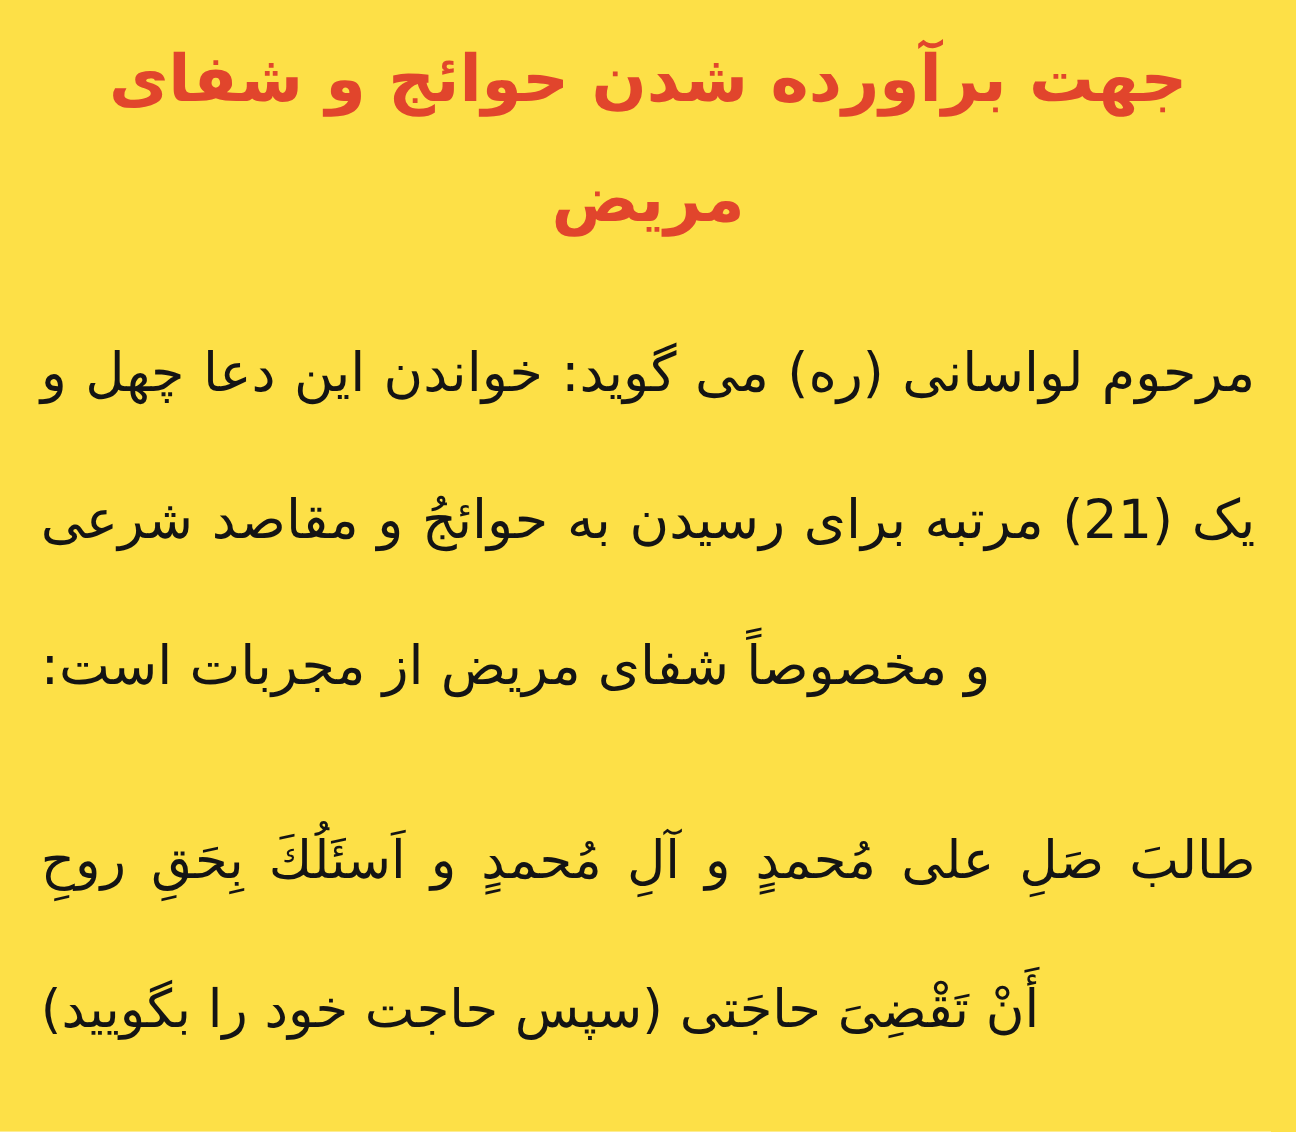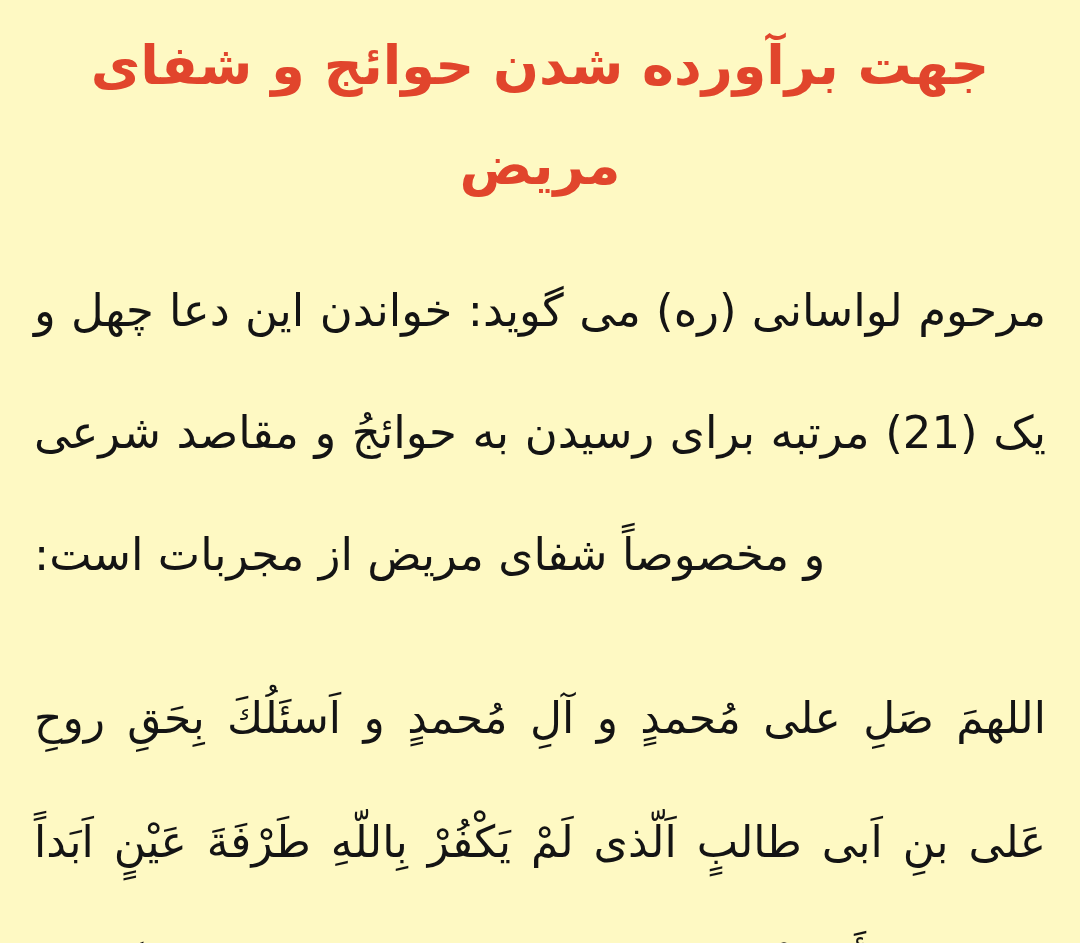--- a/index.html
+++ b/index.html
@@ -48,29 +48,28 @@
     text-align: left;
   }
   .prayer .line {
     font-size: 44px;
     line-height: 124px;
   }
 </style>
 </head>
 <body>
 
-<div class="page" style="background: #fef9c3; color: rgb(20, 20, 20);">
+<div class="page" style="background: #fde047; color: rgb(20, 20, 20);">
 
   <h1 class="title" style="color: rgb(225, 69, 44);">جهت برآورده شدن حوائج و شفای مریض</h1>
 
   <div class="intro">
     <p class="line justify">مرحوم لواسانی (ره) می گوید: خواندن این دعا چهل و</p>
     <p class="line justify">یک (21) مرتبه برای رسیدن به حوائجُ و مقاصد شرعی</p>
     <p class="line center">و مخصوصاً شفای مریض از مجربات است:</p>
   </div>
 
   <div class="prayer">
-    <p class="line justify">اللهمَ صَلِ علی مُحمدٍ و آلِ مُحمدٍ و اَسئَلُكَ بِحَقِ روحِ</p>
-    <p class="line justify">عَلی بنِ اَبی طالبٍ اَلّذی لَمْ يَكْفُرْ بِاللّهِ طَرْفَةَ عَيْنٍ اَبَداً</p>
+    <p class="line justify">طالبَ صَلِ علی مُحمدٍ و آلِ مُحمدٍ و اَسئَلُكَ بِحَقِ روحِ</p>
     <p class="line center">أَنْ تَقْضِیَ حاجَتی (سپس حاجت خود را بگویید)</p>
   </div>
 
 </div>
 
 </body></html>

